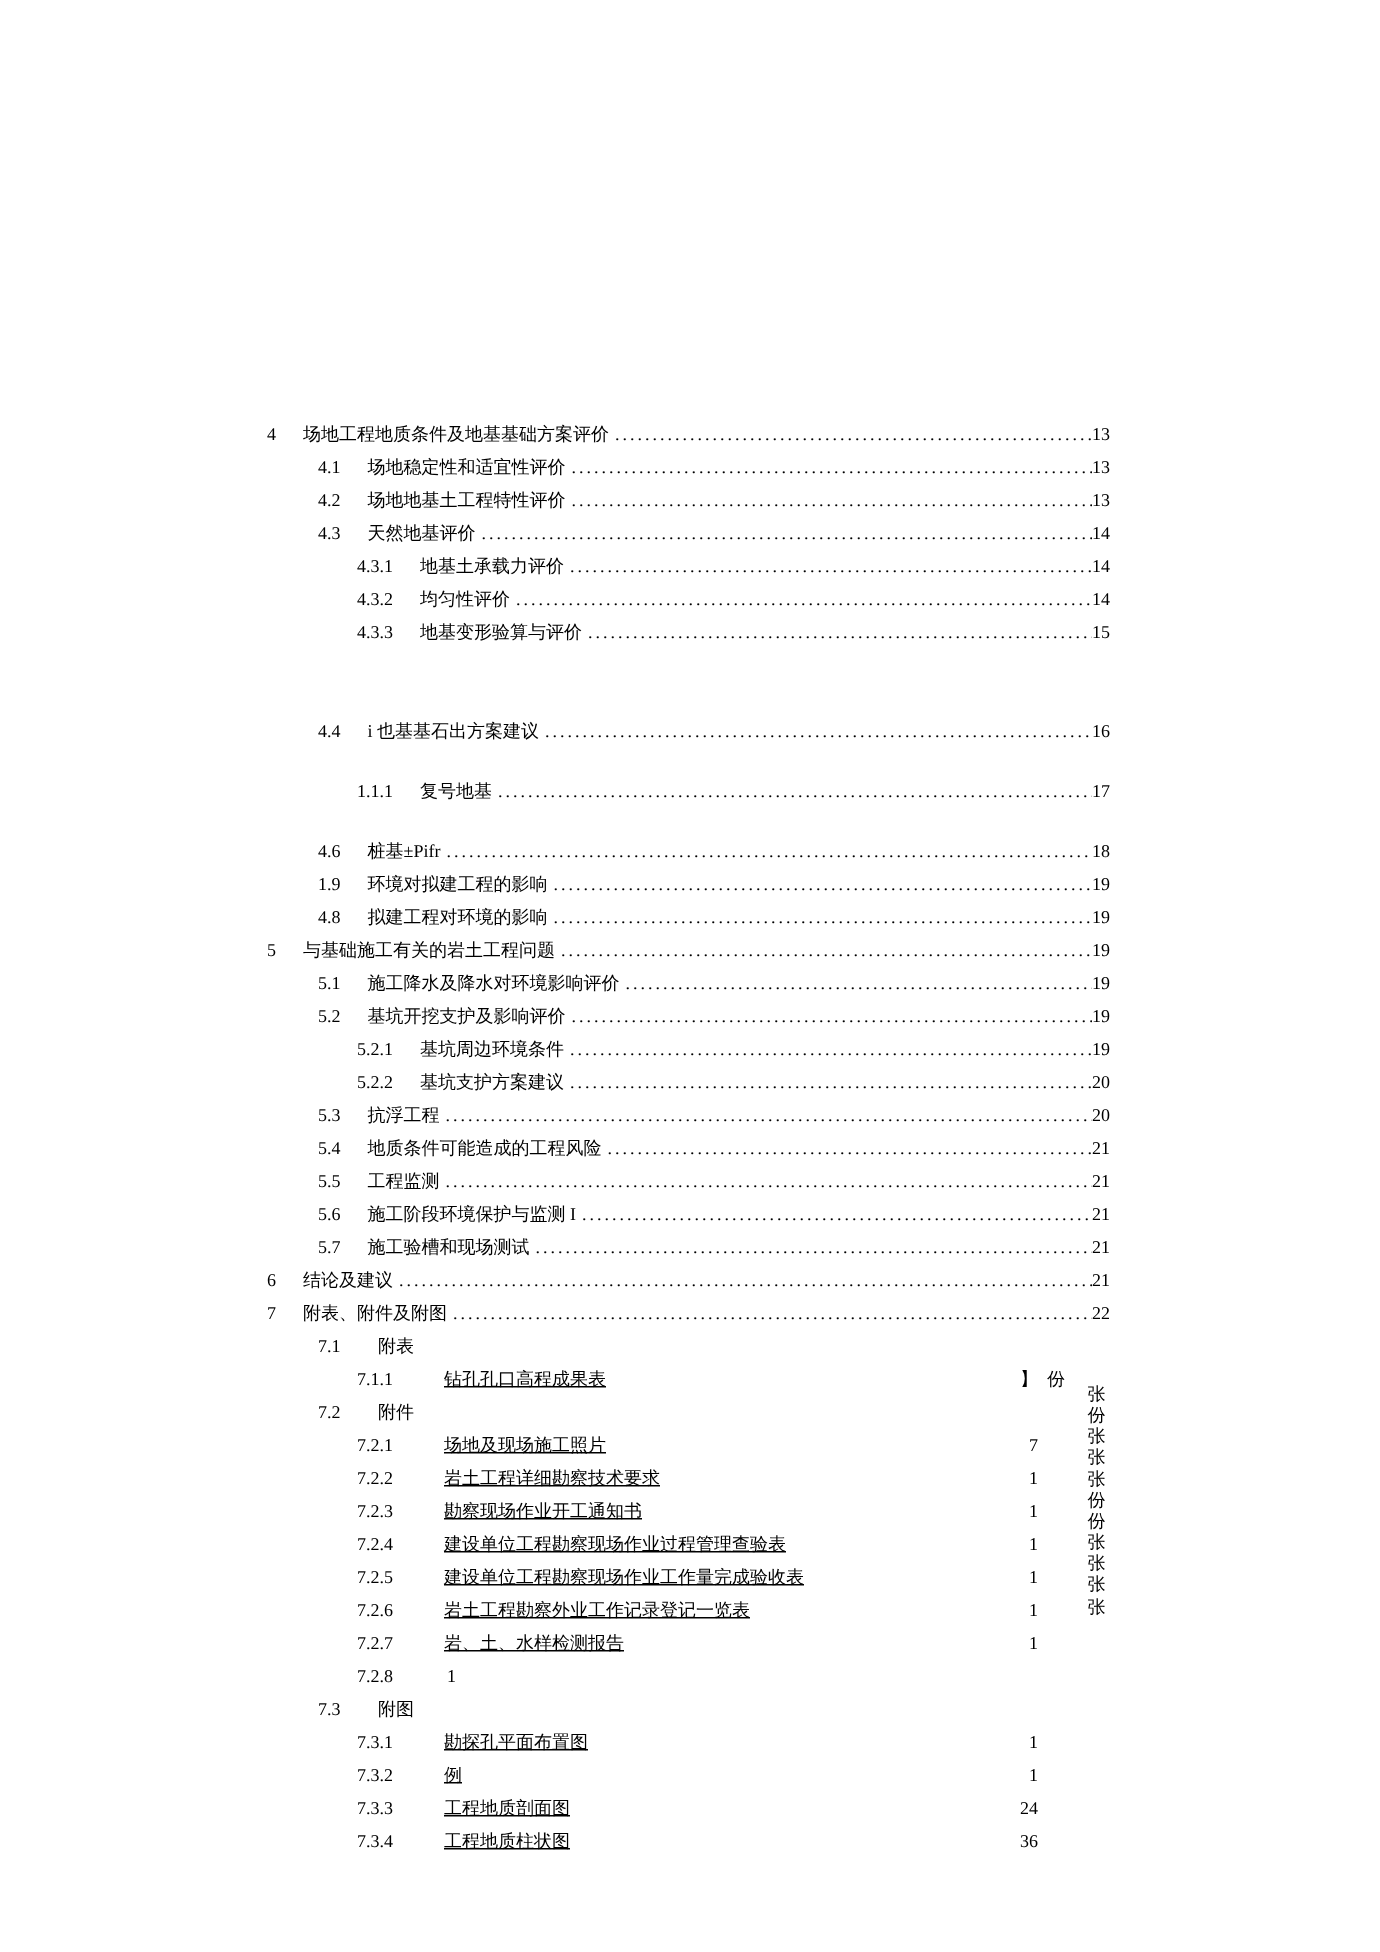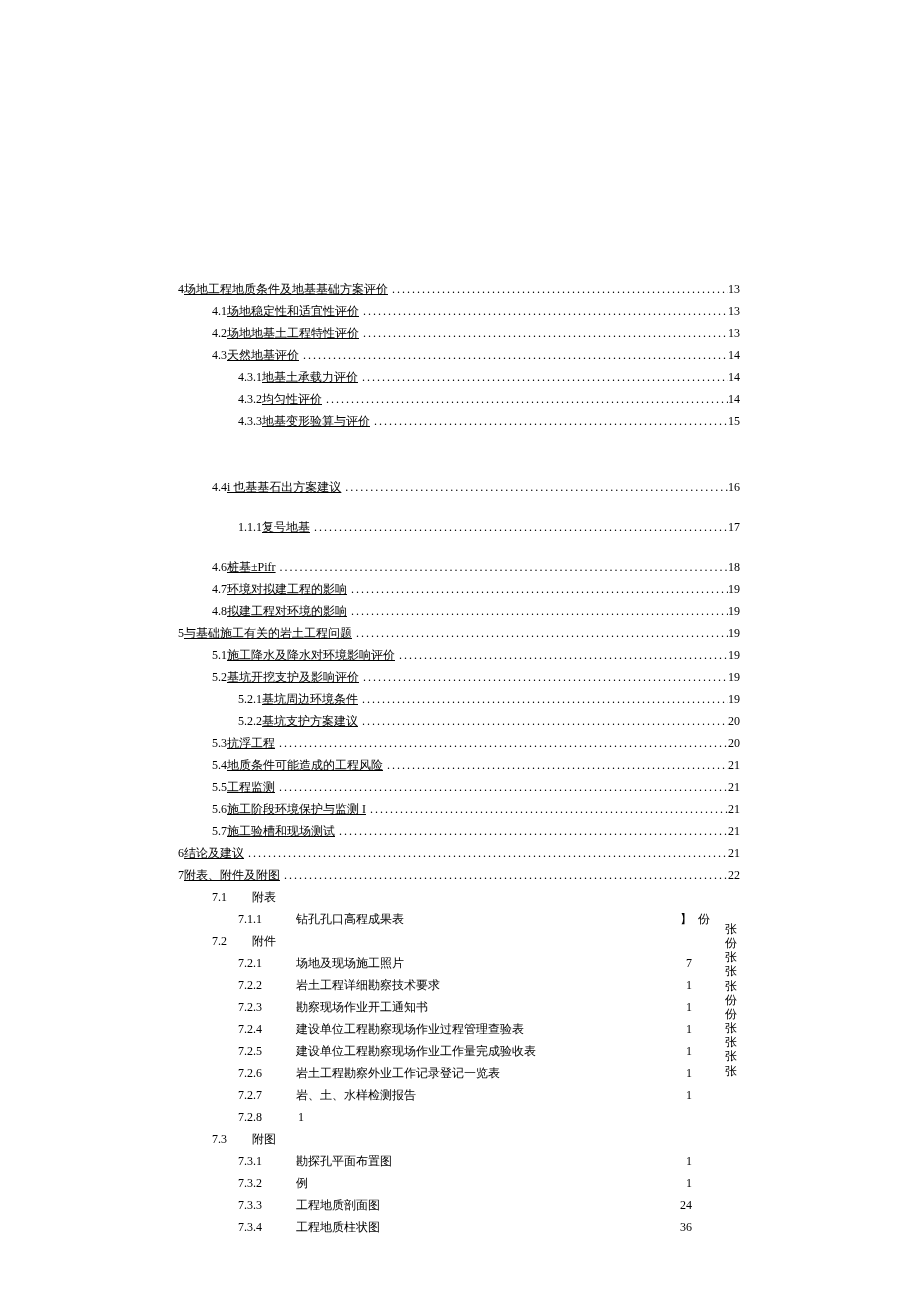--- a/index.html
+++ b/index.html
@@ -15,21 +15,21 @@
       display: flex;
       align-items: baseline;
       white-space: nowrap;
       margin-bottom: 4px;
     }
     .toc-num {
       flex: 0 0 auto;
     }
     .toc-title {
       flex: 0 0 auto;
-      text-decoration: underline;
+      padding-left: 18px;
     }
     .toc-leader {
       flex: 1 1 auto;
       overflow: hidden;
       letter-spacing: 2px;
       color: #000;
       padding: 0 4px;
     }
     .toc-leader::before {
       content: "...................................................................................................................................................................";
@@ -46,20 +46,21 @@
       margin-bottom: 4px;
     }
     .attach-num {
       flex: 0 0 auto;
       padding-left: 60px;
       min-width: 46px;
     }
     .attach-title {
       flex: 1 1 auto;
       padding-left: 12px;
+      text-decoration: underline;
     }
     .attach-count {
       flex: 0 0 auto;
       text-align: right;
       min-width: 20px;
     }
     .unit-col {
       flex: 0 0 auto;
       width: 24px;
       text-align: left;
@@ -149,21 +150,21 @@
       <span class="toc-leader"></span>
       <span class="toc-page">17</span>
     </div>
     <div class="toc-line l1">
       <span class="toc-num">4.6</span>
       <span class="toc-title">桩基±Pifr</span>
       <span class="toc-leader"></span>
       <span class="toc-page">18</span>
     </div>
     <div class="toc-line l1">
-      <span class="toc-num">4.7</span>
+      <span class="toc-num">1.9</span>
       <span class="toc-title">环境对拟建工程的影响</span>
       <span class="toc-leader"></span>
       <span class="toc-page">19</span>
     </div>
     <div class="toc-line l1">
       <span class="toc-num">4.8</span>
       <span class="toc-title">拟建工程对环境的影响</span>
       <span class="toc-leader"></span>
       <span class="toc-page">19</span>
     </div>

